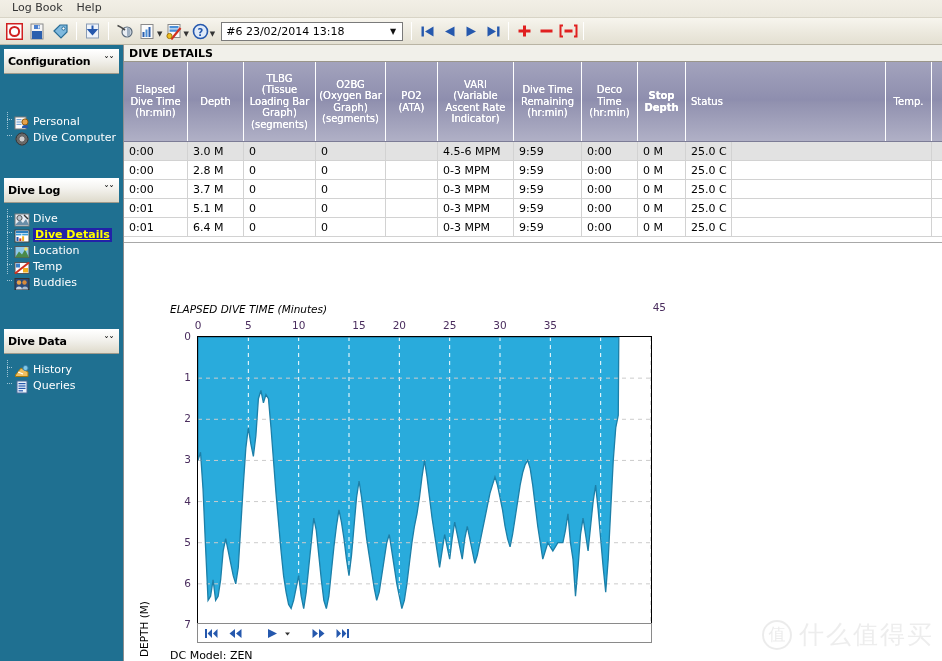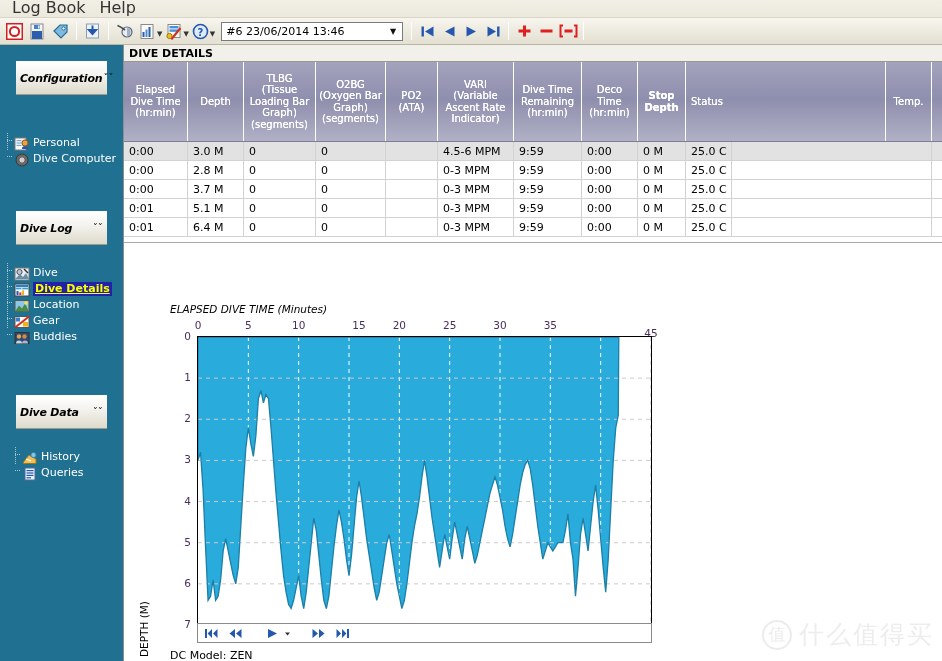--- a/index.html
+++ b/index.html
@@ -13,21 +13,21 @@
   #app { position: relative; width: 942px; height: 661px; background:#fff; }
 
   
   .menubar {
     position:absolute; left:0; top:0; width:942px; height:18px;
     background: linear-gradient(to bottom, #f2efe6 0%, #ebe8dd 100%);
     border-bottom: 1px solid #d8d4c6;
     display:flex; align-items:center; padding-left:6px;
   }
   .menu-item {
-    font-size: 16px; color:#333; padding: 1px 8px 2px 6px; line-height:14px;
+    font-size: 11px; color:#333; padding: 1px 8px 2px 6px; line-height:14px;
     white-space:nowrap;
   }
 
   
   .toolbar {
     position:absolute; left:0; top:18px; width:942px; height:27px;
     background: linear-gradient(to bottom, #f7f5ee 0%, #ece9de 55%, #e4e0d2 100%);
     border-bottom: 1px solid #b9b4a4;
     display:flex; align-items:center; padding-left:3px;
   }
@@ -51,26 +51,25 @@
   .navbtn { width:22px; height:22px; display:flex;align-items:center;justify-content:center; }
 
   
   .sidebar {
     position:absolute; left:0; top:45px; width:124px; height:616px;
     background:#1f7091;
     border-right:1px solid #8e8e8e;
     overflow:hidden;
   }
   .side-sect-hdr {
-    height:34px; margin:16px;
+    height:25px; margin:4px;
     background: linear-gradient(to bottom, #ffffff 0%, #f4f3ef 40%, #dedacb 100%);
     border-top:1px solid #fff; border-bottom:1px solid #9e9a8c;
     display:flex; align-items:center; justify-content:space-between;
     padding: 0 5px 0 4px;
-    font-style: italic;
   }
   .side-sect-hdr .t { font-size:11px; font-weight:bold; color:#000; letter-spacing:-0.2px; }
   .side-sect-hdr .c { font-size:10px; color:#111; line-height:9px; }
   .side-body { padding: 4px 0 8px 0; position:relative; }
   .side-item {
     display:flex; align-items:center; height:16px; padding-left:14px; position:relative;
   }
   .side-item .ico { width:16px; height:14px; margin-right:3px; position:relative; flex:none; }
   .side-item .lbl { font-size:11px; color:#ffffff; line-height:14px; white-space:nowrap; }
   .side-item.sel .lbl {
@@ -237,21 +236,21 @@
 
     <div class="tbtn">
       <svg width="17" height="17" viewBox="0 0 17 17">
         <circle cx="8.5" cy="8.5" r="7" fill="#dfeaf8" stroke="#2558ad" stroke-width="1.6"></circle>
         <text x="8.5" y="12.5" font-size="10" font-weight="bold" fill="#2558ad" text-anchor="middle" font-family="DejaVu Sans">?</text>
       </svg>
     </div>
     <span class="drop-caret">▼</span>
 
     <div class="combo">
-      <span class="cv">#6 23/06/2014 13:46</span>
+      <span class="cv">#6 23/02/2014 13:18</span>
       <span class="ca">▼</span>
     </div>
 
     <div class="tsep" style="margin-left:8px;"></div>
 
     <div class="navbtn">
       <svg width="15" height="13" viewBox="0 0 15 13">
         <rect x="1.5" y="1.5" width="2.4" height="10" fill="#2558ad"></rect>
         <path d="M13.5 1.5 L13.5 11.5 L5 6.5 Z" fill="#2558ad"></path>
       </svg>
@@ -389,21 +388,21 @@
 
       <div class="side-item">
         <span class="ico">
           <svg width="16" height="14" viewBox="0 0 16 14">
             <rect x="1" y="1.5" width="14" height="11" fill="#fdfdfd" stroke="#555"></rect>
             <path d="M1 12.5 L15 1.5" stroke="#d03020" stroke-width="2"></path>
             <rect x="2" y="2.5" width="4" height="4" fill="#3a7fc8"></rect>
             <rect x="9" y="7" width="5" height="4.5" fill="#f0b020"></rect>
           </svg>
         </span>
-        <span class="lbl">Gear</span>
+        <span class="lbl">Temp</span>
       </div>
 
       <div class="side-item">
         <span class="ico">
           <svg width="16" height="14" viewBox="0 0 16 14">
             <rect x="1" y="1.5" width="14" height="11" fill="#2a4a7a" stroke="#333"></rect>
             <circle cx="5" cy="5.5" r="2.2" fill="#e8a24a"></circle>
             <circle cx="10.5" cy="5.5" r="2.2" fill="#d88a3a"></circle>
             <path d="M2 12.5 A3 3 0 0 1 8 12.5 Z" fill="#c8d4e2"></path>
             <path d="M8 12.5 A3 3 0 0 1 14 12.5 Z" fill="#a8b8cc"></path>
@@ -412,21 +411,21 @@
         <span class="lbl">Buddies</span>
       </div>
     </div>
 
     <div style="height:30px;"></div>
 
     <div class="side-sect-hdr">
       <span class="t">Dive Data</span>
       <span class="c">ˇˇ</span>
     </div>
-    <div class="side-body" style="height:40px;margin-left:8px;">
+    <div class="side-body" style="height:40px;">
       <div class="tree-v" style="top:2px; height:18px;"></div>
       <div class="tree-h" style="top:9px;"></div>
       <div class="tree-h" style="top:25px;"></div>
       <div class="side-item">
         <span class="ico">
           <svg width="16" height="14" viewBox="0 0 16 14">
             <path d="M1.5 11 L7 4 L14 8 L14 12.5 L1.5 12.5 Z" fill="#f0c060" stroke="#a07810"></path>
             <circle cx="11.5" cy="4" r="2.6" fill="#7fc8e8" stroke="#3a7fa8"></circle>
             <path d="M4 8 L9 10" stroke="#fff" stroke-width="1.2"></path>
           </svg>
@@ -564,21 +563,21 @@
       <div id="xticks">
           <span class="tick" style="left: 59px; top: 62px; width: 30px;">0</span>
           <span class="tick" style="left: 109.333px; top: 62px; width: 30px;">5</span>
           <span class="tick" style="left: 159.667px; top: 62px; width: 30px;">10</span>
           <span class="tick" style="left: 220px; top: 62px; width: 30px;">15</span>
           <span class="tick" style="left: 260.333px; top: 62px; width: 30px;">20</span>
           <span class="tick" style="left: 310.667px; top: 62px; width: 30px;">25</span>
           <span class="tick" style="left: 361px; top: 62px; width: 30px;">30</span>
           <span class="tick" style="left: 411.333px; top: 62px; width: 30px;">35</span>
           <span class="tick" style="left: 461.667px; top: 62px; width: 30px; margin-top: 28px;">40</span>
-          <span class="tick" style="left: 512px; top: 70px; width: 30px;">45</span>
+          <span class="tick" style="left: 512px; top: 44px; width: 30px; text-align: right;">45</span>
         </div>
       <div id="yticks">
           <span class="ytick" style="left: 47px; top: 73px; width: 20px;">0</span>
           <span class="ytick" style="left: 47px; top: 114.143px; width: 20px;">1</span>
           <span class="ytick" style="left: 47px; top: 155.286px; width: 20px;">2</span>
           <span class="ytick" style="left: 47px; top: 196.429px; width: 20px;">3</span>
           <span class="ytick" style="left: 47px; top: 237.571px; width: 20px;">4</span>
           <span class="ytick" style="left: 47px; top: 278.714px; width: 20px;">5</span>
           <span class="ytick" style="left: 47px; top: 319.857px; width: 20px;">6</span>
           <span class="ytick" style="left: 47px; top: 361px; width: 20px;">7</span>

